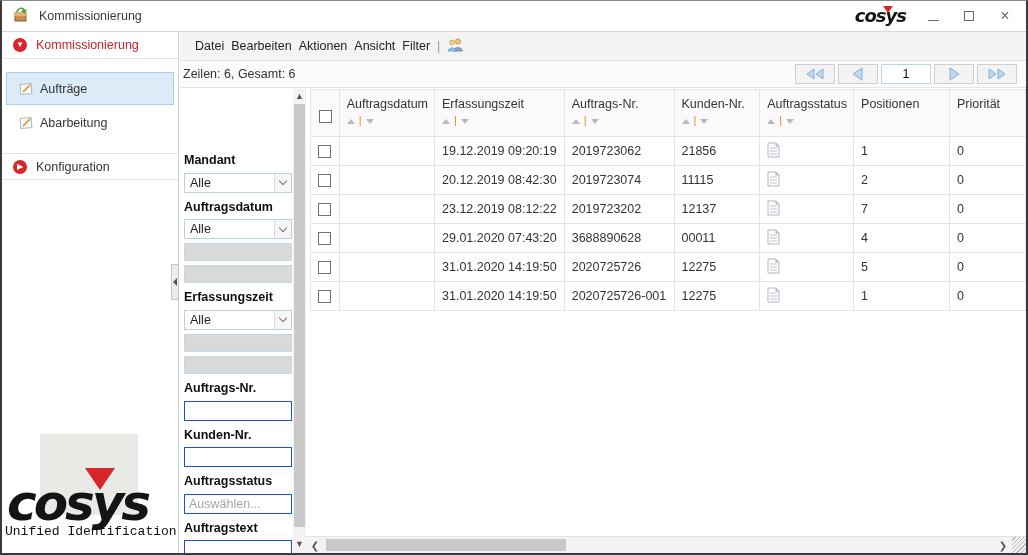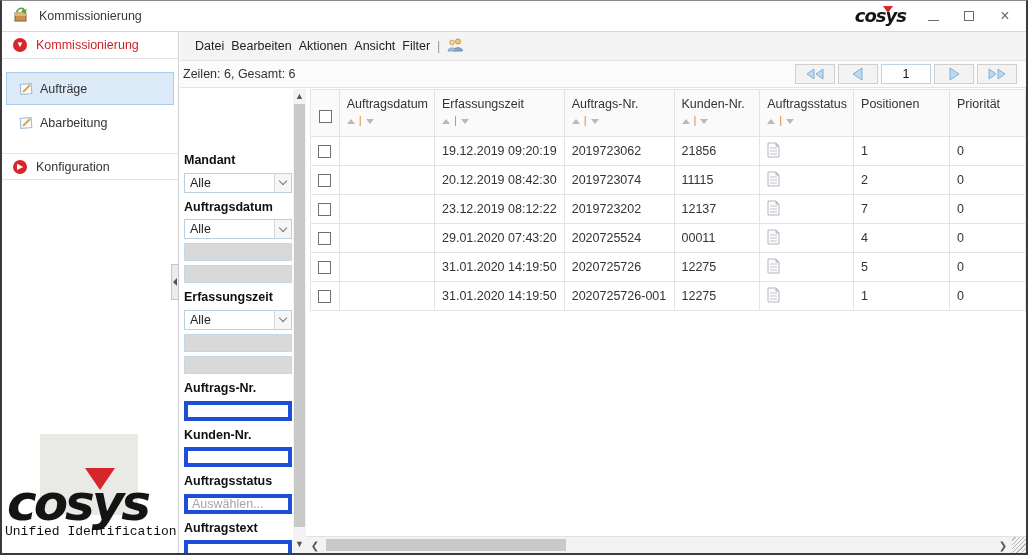--- a/index.html
+++ b/index.html
@@ -73,21 +73,21 @@
   .filterpanel { position:absolute; left:0; top:0; width:113px; bottom:0; padding:14px 1px 0 4px; overflow:hidden;margin-top:48px; }
   .f-label { font-weight:bold; font-size:12.5px; color:#101010; margin:7px 0 4px 0; line-height:1.25; }
   .f-label:first-child { margin-top:2px; }
   .f-select { position:relative; height:20px; border:1px solid #b9d2e0; background:#fff; display:flex;
               align-items:center; padding-left:5px; font-size:12.5px; color:#222; }
   .dd-btn { position:absolute; right:0; top:0; bottom:0; width:17px; background:#f6f6f6;
             border-left:1px solid #d8d8d8; display:flex; align-items:center; justify-content:center; }
   .dd-chev { width:6px; height:6px; border-right:1px solid #777; border-bottom:1px solid #777;
              transform:rotate(45deg); margin-top:-3px; }
   .gray-box { height:18px; background:#d9d9d9; border:1px solid #c2d8e6; margin-top:4px; }
-  .f-input { width:100%; height:20px; border:4px solid #1d4ed8; font-size:12.5px; padding:0 4px;
+  .f-input { width:100%; height:20px; border:1px solid #1d4ed8; font-size:12.5px; padding:0 4px;
              font-family:"Liberation Sans",sans-serif; color:#1d4ed8; }
   .f-input::placeholder { color:#a6a6a6; }
 
   
   .v-scroll { position:absolute; left:113px; top:0; width:13px; bottom:0; background:#f3f3f3; }
   .v-scroll .chev { position:absolute; left:0; width:13px; height:14px; color:#555; font-size:9px;
                     display:flex; align-items:center; justify-content:center; }
   .v-scroll .chev.up { top:0; }
   .v-scroll .chev.down { bottom:2px; }
   .v-thumb { position:absolute; left:1px; right:1px; top:15px; bottom:26px; background:#c9c9c9; }
@@ -396,21 +396,21 @@
   <line x1="3" y1="12" x2="10" y2="12" stroke="#c3c3cc" stroke-width="1"></line>
 </svg></td>
                 <td>7</td>
                 <td>0</td>
               </tr>
               <tr>
                 <td style="text-align:center;padding:0">
                  <span class="cb"></span></td>
                 <td></td>
                 <td class="al-r">29.01.2020 07:43:20</td>
-                <td>2020725524</td>
+                <td>3688890628</td>
                 <td>00011</td>
                 <td><svg width="13" height="16" viewBox="0 0 13 16">
   <path d="M1 1 h8 l3 3 v11 h-11 z" fill="#fcfcfe" stroke="#b4b4c0"></path>
   <path d="M9 1 l3 3 h-3 z" fill="#d9d2ee" stroke="#b4b4c0"></path>
   <line x1="3" y1="6" x2="10" y2="6" stroke="#c3c3cc" stroke-width="1"></line>
   <line x1="3" y1="9" x2="10" y2="9" stroke="#c3c3cc" stroke-width="1"></line>
   <line x1="3" y1="12" x2="10" y2="12" stroke="#c3c3cc" stroke-width="1"></line>
 </svg></td>
                 <td>4</td>
                 <td>0</td>

